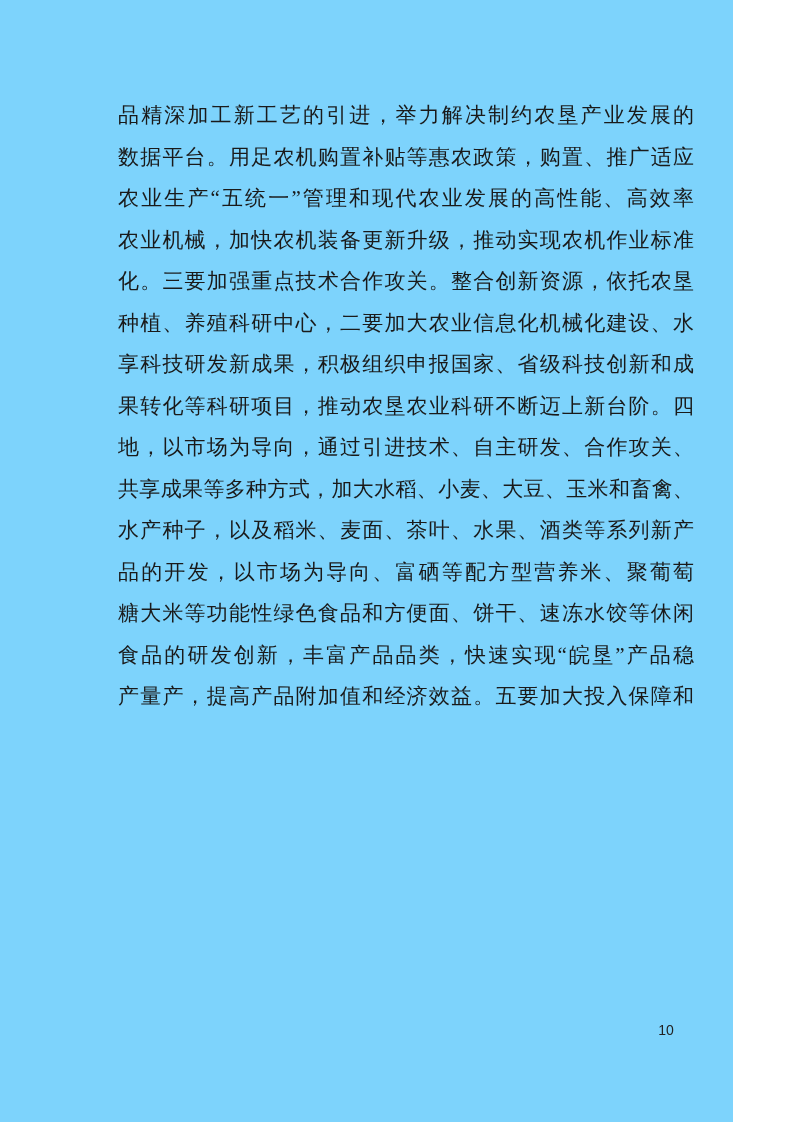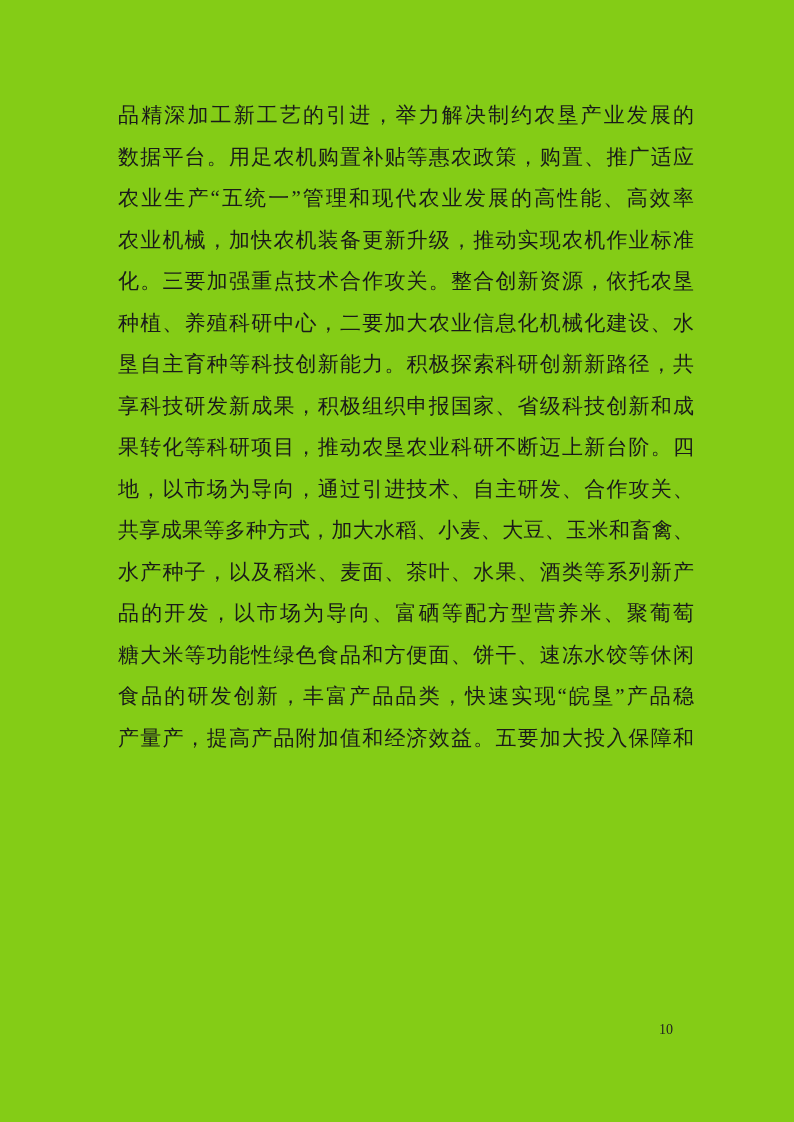--- a/index.html
+++ b/index.html
@@ -2,26 +2,27 @@
 <html lang="zh"><head>
 <meta charset="utf-8">
 <style>
   html, body {
     margin: 0;
     padding: 0;
     background: #ffffff;
   }
   .page {
     position: relative;
-    width: 794px;
+    width: 698px;
     height: 1122px;
-    background: #84cc16;
+    background: #7dd3fc;
     overflow: hidden;
     font-family: "Liberation Serif", "DejaVu Serif", serif;
     color: #1a1a1a;
+    padding-left: 35px;
   }
   .content {
     position: absolute;
     left: 118px;
     top: 95px;
     width: 576px;
   }
   .line {
     font-size: 21px;
     line-height: 41.5px;
@@ -34,35 +35,34 @@
     font-weight: 400;
   }
   .page-number {
     position: absolute;
     left: 646px;
     top: 1022px;
     width: 40px;
     text-align: center;
     font-size: 14px;
     color: #222222;
-    font-family: Liberation Serif, serif;
+    font-family: Liberation Sans, sans-serif;
   }
 </style>
 </head>
 <body>
 
 <div class="page">
   <div class="content">
       <div class="line">品精深加工新工艺的引进，举力解决制约农垦产业发展的</div>
       <div class="line">数据平台。用足农机购置补贴等惠农政策，购置、推广适应</div>
       <div class="line">农业生产“五统一”管理和现代农业发展的高性能、高效率</div>
       <div class="line">农业机械，加快农机装备更新升级，推动实现农机作业标准</div>
       <div class="line">化。三要加强重点技术合作攻关。整合创新资源，依托农垦</div>
       <div class="line">种植、养殖科研中心，二要加大农业信息化机械化建设、水</div>
-      <div class="line">垦自主育种等科技创新能力。积极探索科研创新新路径，共</div>
       <div class="line">享科技研发新成果，积极组织申报国家、省级科技创新和成</div>
       <div class="line">果转化等科研项目，推动农垦农业科研不断迈上新台阶。四</div>
       <div class="line">地，以市场为导向，通过引进技术、自主研发、合作攻关、</div>
       <div class="line">共享成果等多种方式，加大水稻、小麦、大豆、玉米和畜禽、</div>
       <div class="line">水产种子，以及稻米、麦面、茶叶、水果、酒类等系列新产</div>
       <div class="line">品的开发，以市场为导向、富硒等配方型营养米、聚葡萄</div>
       <div class="line">糖大米等功能性绿色食品和方便面、饼干、速冻水饺等休闲</div>
       <div class="line">食品的研发创新，丰富产品品类，快速实现“皖垦”产品稳</div>
       <div class="line">产量产，提高产品附加值和经济效益。五要加大投入保障和</div>
     </div>

